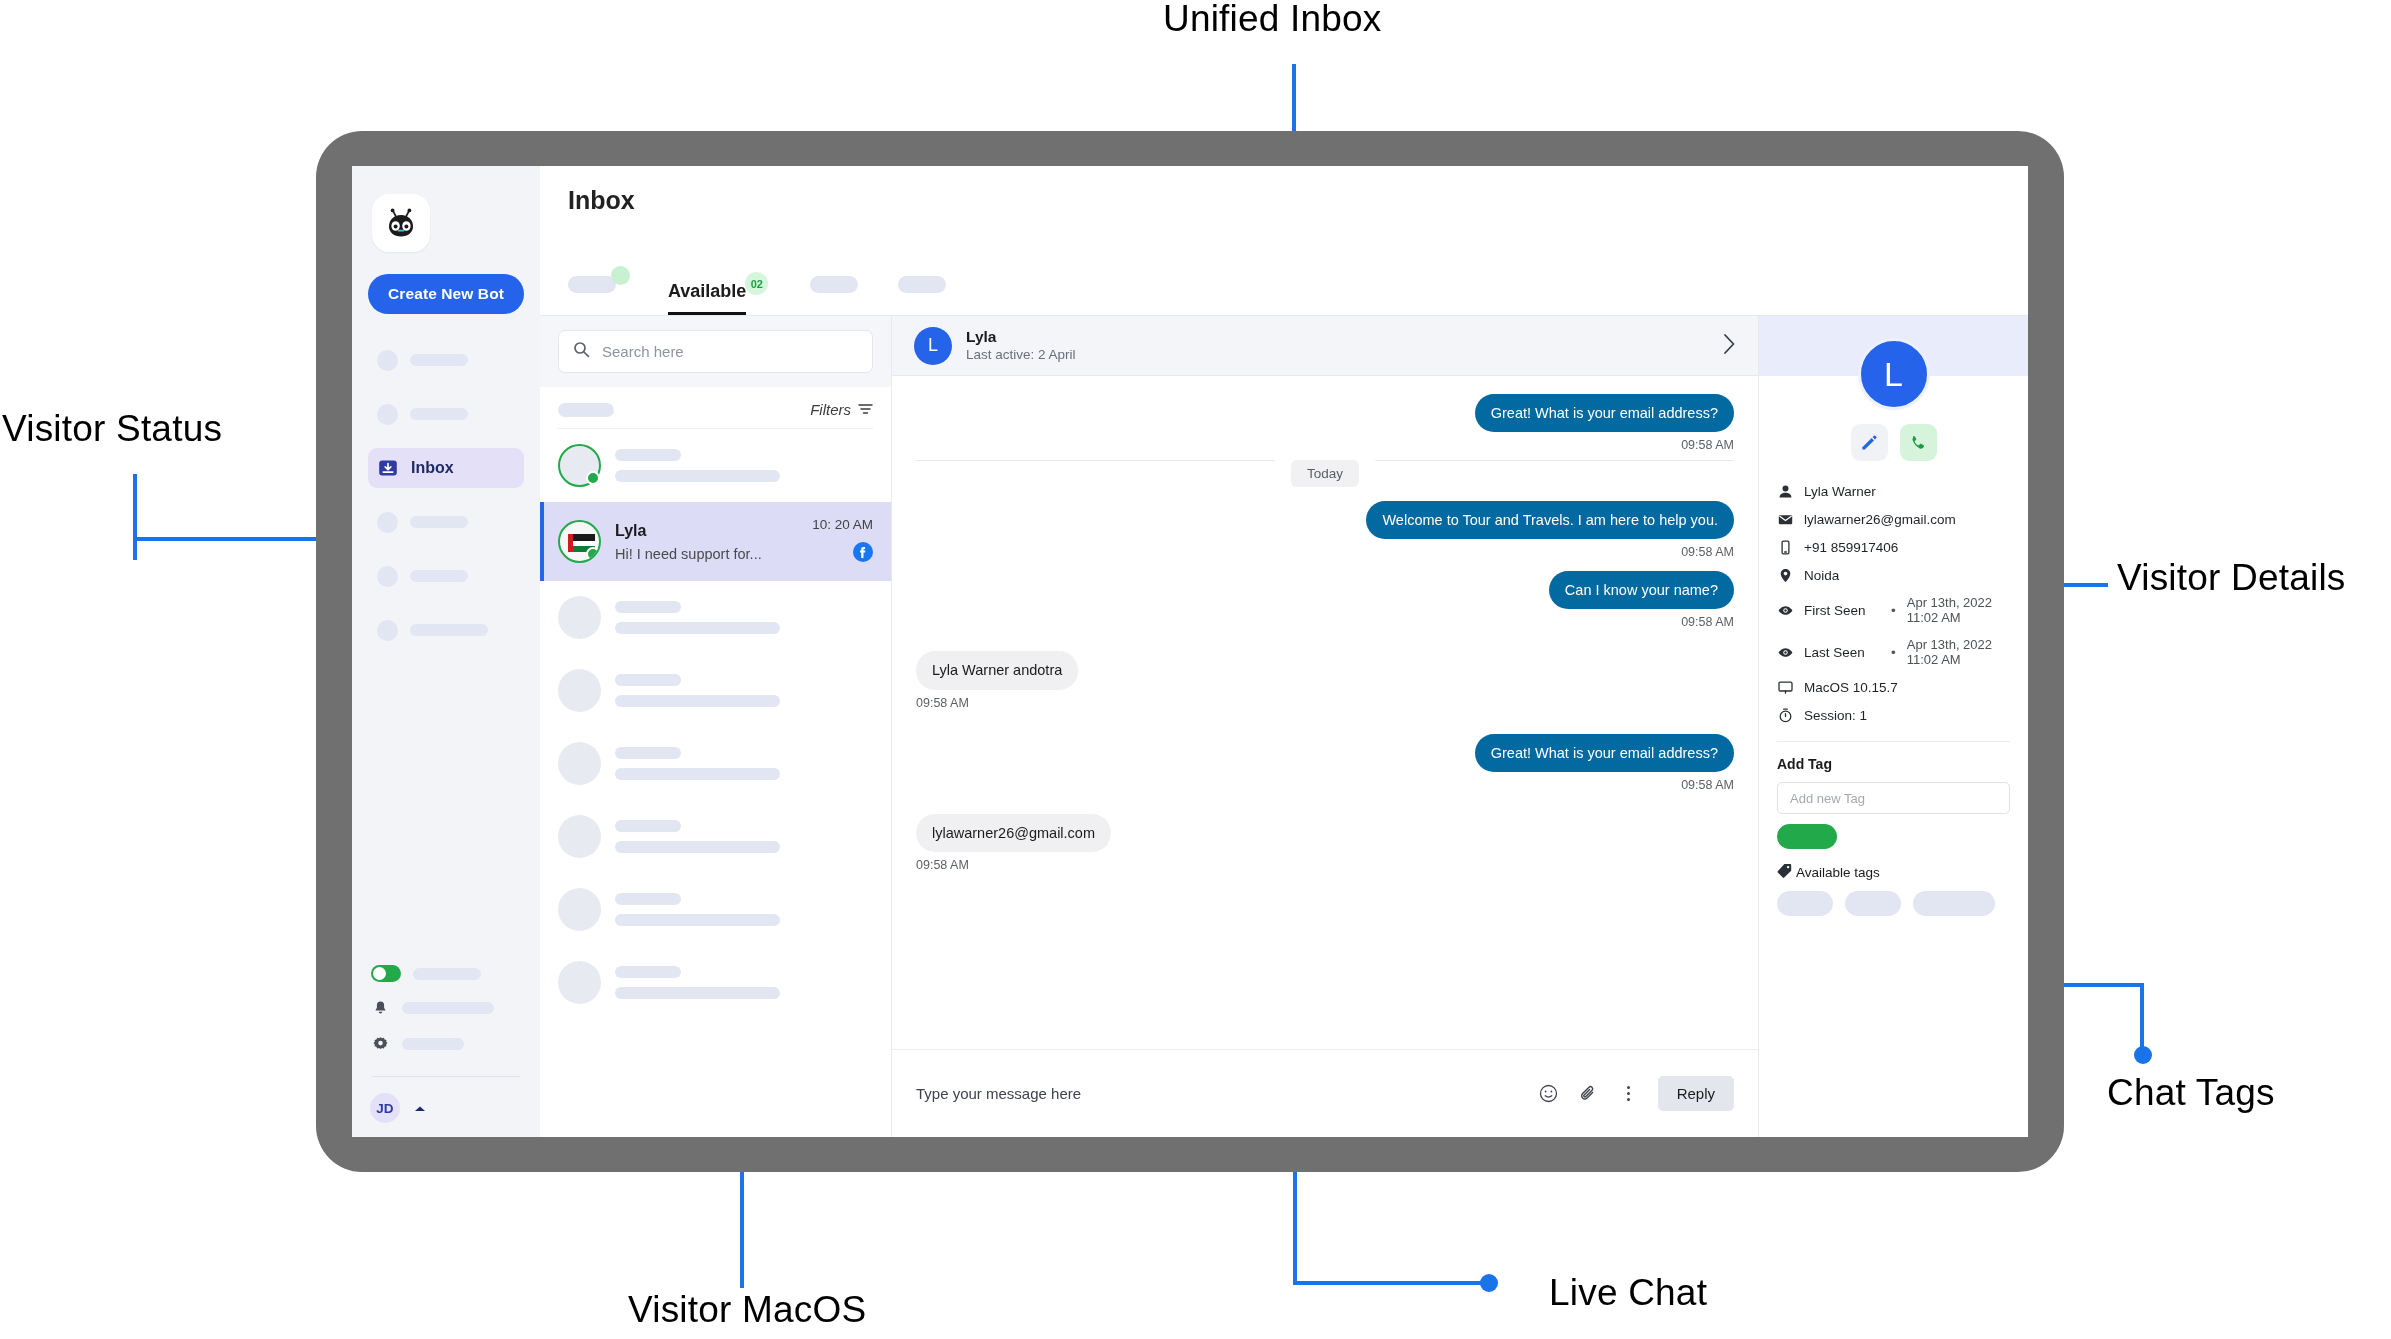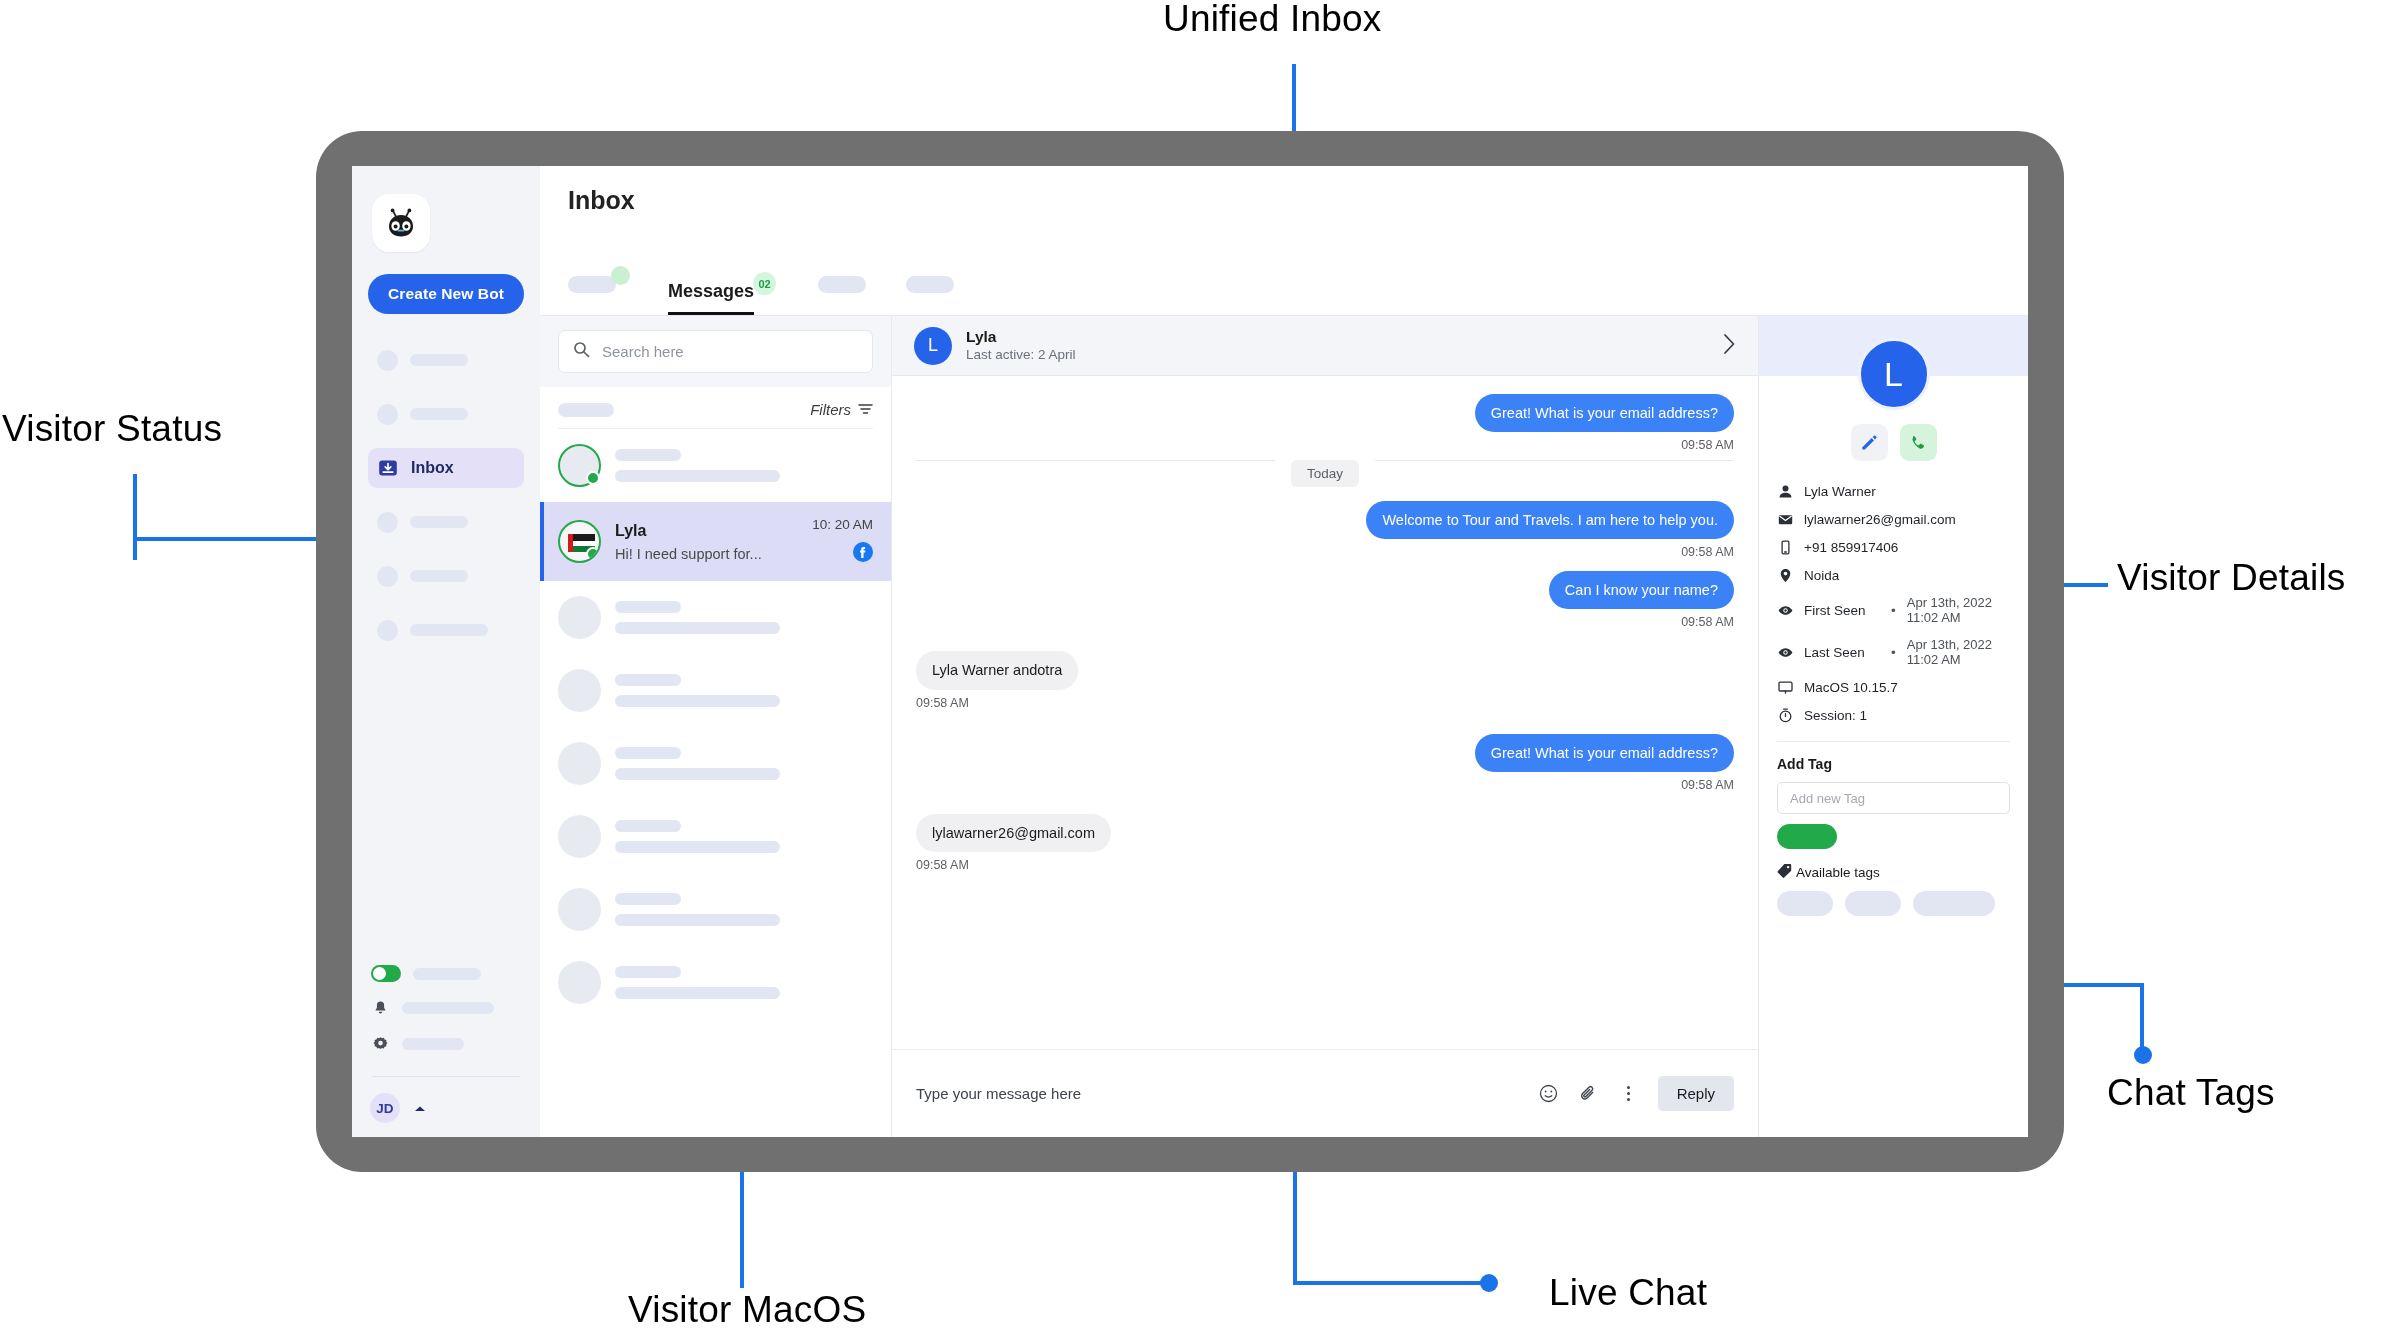--- a/index.html
+++ b/index.html
@@ -181,21 +181,21 @@
   .chat-head .sub { font-size:13.5px;color:#6a6f78; line-height:1.3; font-family:"Liberation Sans", sans-serif;}
   .chat-head .sp { flex:1 1 auto; }
   .chat-body { flex:1 1 auto; padding: 18px 24px 10px 24px; overflow:hidden; }
   .msg { display:flex; flex-direction:column; margin-bottom: 7px; }
   .msg.out { align-items:flex-end; }
   .msg.in { align-items:flex-start; }
   .bub {
     max-width: 74%; padding: 10px 16px; border-radius: 19px;
     font-size:14.5px; line-height:1.25; font-family:"Liberation Sans", sans-serif;
   }
-  .msg.out .bub { background:#3b82f6; color:#fff; }
+  .msg.out .bub { background:#0369a1; color:#fff; }
   .msg.in  .bub { background:#f0f0f2; color:#1b1b1b; }
   .stamp { font-size:12.5px; color:#5b5f66; margin-top:6px; font-family:"Liberation Sans", sans-serif;}
   .daysep { display:flex; align-items:flex-start; gap:16px; margin: 8px 0 14px 0; }
   .daysep .ln { flex:1 1 auto; height:1px; background:#e8e8ec; }
   .daysep .pill {
     background:#f1f1f4; color:#5a5e66; font-size:13.5px;
     padding:6px 16px; border-radius:6px; font-family:"Liberation Sans", sans-serif;
   }
   .composer { height: 88px; border-top:1px solid #eceef4; display:flex; align-items:center; padding: 0 24px; gap:18px;}
   .composer .ph { flex:1 1 auto; font-size:15px; color:#3e434b; font-family:"Liberation Sans", sans-serif;}
@@ -369,21 +369,21 @@
         <div class="page-title">Inbox</div>
       </div>
 
       <div class="tabs">
         <div class="tab" style="margin-bottom:8px;">
           <div class="sk-tab"></div>
           <div class="dot-green"></div>
         </div>
         <div class="tabs-gap"></div>
         <div class="tab active">
-          <span class="tname">Messages</span>
+          <span class="tname">Available</span>
           <span class="badge02">02</span>
         </div>
         <div class="tabs-gap" style="width:64px"></div>
         <div class="tab" style="margin-bottom:8px;">
           <div class="sk-tab"></div>
         </div>
         <div class="tabs-gap" style="width:40px"></div>
         <div class="tab" style="margin-bottom:8px;">
           <div class="sk-tab"></div>
         </div>

